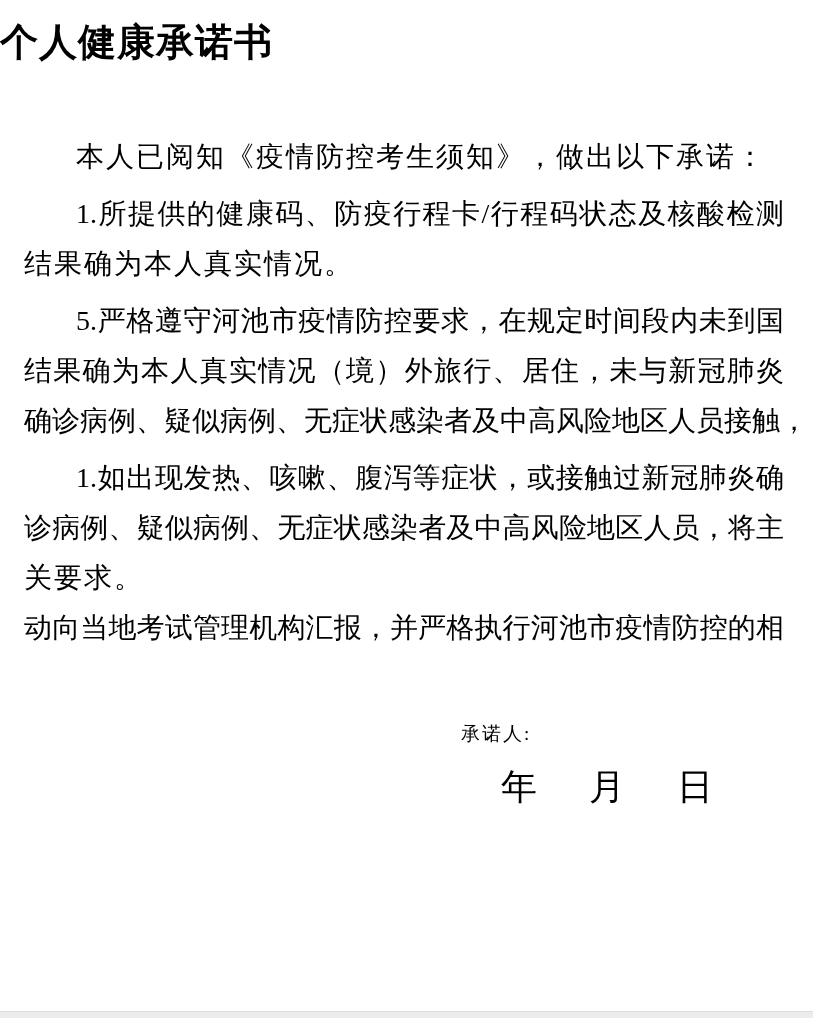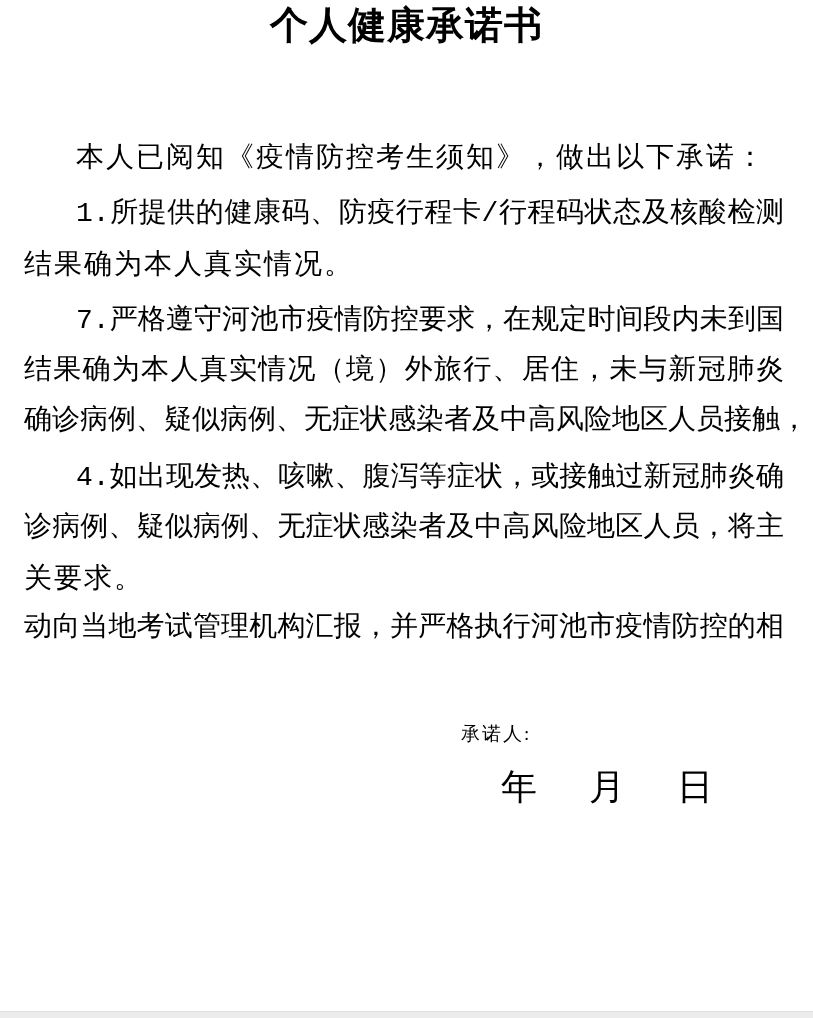--- a/index.html
+++ b/index.html
@@ -10,21 +10,22 @@
   .doc {
     position: relative;
     width: 813px;
     height: 1018px;
     background: var(--bg, #ffffff);
     color: var(--ink, #000000);
     font-family: "Liberation Serif", "DejaVu Serif", serif;
     overflow: hidden;
   }
   .title {
-    text-align: center;
+    margin-top: 17px;
+    text-align: left;
     font-size: 38px;
     font-weight: bold;
     line-height: 50px;
     letter-spacing: 1px;
     white-space: nowrap;
   }
   .body-block {
     position: absolute;
     left: 24px;
     top: 132px;
@@ -37,21 +38,20 @@
     line-height: 50px;
     font-size: 28px;
     white-space: nowrap;
     overflow: visible;
   }
   .line.indent { text-indent: 52px; }
   .line.justify {
     text-align: justify;
     text-align-last: justify;
     text-justify: inter-character;
-    font-family: Liberation Mono, monospace;
   }
   .line.plain { letter-spacing: 2px; }
   .sig-signer {
     margin-top: 56px;
     height: 50px;
     line-height: 50px;
     font-size: 19px;
     padding-left: 437px;
     letter-spacing: 2px;
     white-space: nowrap;
@@ -84,26 +84,26 @@
   <div class="body-block">
 
   <div class="paragraph">
         <div class="line plain indent">本人已阅知《疫情防控考生须知》，做出以下承诺：</div>
       </div>
       <div class="paragraph">
         <div class="line justify indent">1.所提供的健康码、防疫行程卡/行程码状态及核酸检测</div>
         <div class="line plain">结果确为本人真实情况。</div>
       </div>
       <div class="paragraph">
-        <div class="line justify indent">7.严格遵守河池市疫情防控要求，在规定时间段内未到国</div>
+        <div class="line justify indent">5.严格遵守河池市疫情防控要求，在规定时间段内未到国</div>
         <div class="line justify">结果确为本人真实情况（境）外旅行、居住，未与新冠肺炎</div>
         <div class="line justify">确诊病例、疑似病例、无症状感染者及中高风险地区人员接触，</div>
       </div>
       <div class="paragraph">
-        <div class="line justify indent">4.如出现发热、咳嗽、腹泻等症状，或接触过新冠肺炎确</div>
+        <div class="line justify indent">1.如出现发热、咳嗽、腹泻等症状，或接触过新冠肺炎确</div>
         <div class="line justify">诊病例、疑似病例、无症状感染者及中高风险地区人员，将主</div>
         <div class="line plain">关要求。</div>
         <div class="line justify">动向当地考试管理机构汇报，并严格执行河池市疫情防控的相</div>
       </div>
       <div class="sig-signer">承诺人:</div>
       <div class="sig-date">年　月　日</div>
     </div>
 
   <div class="bottom-bar"></div>
 </div>

